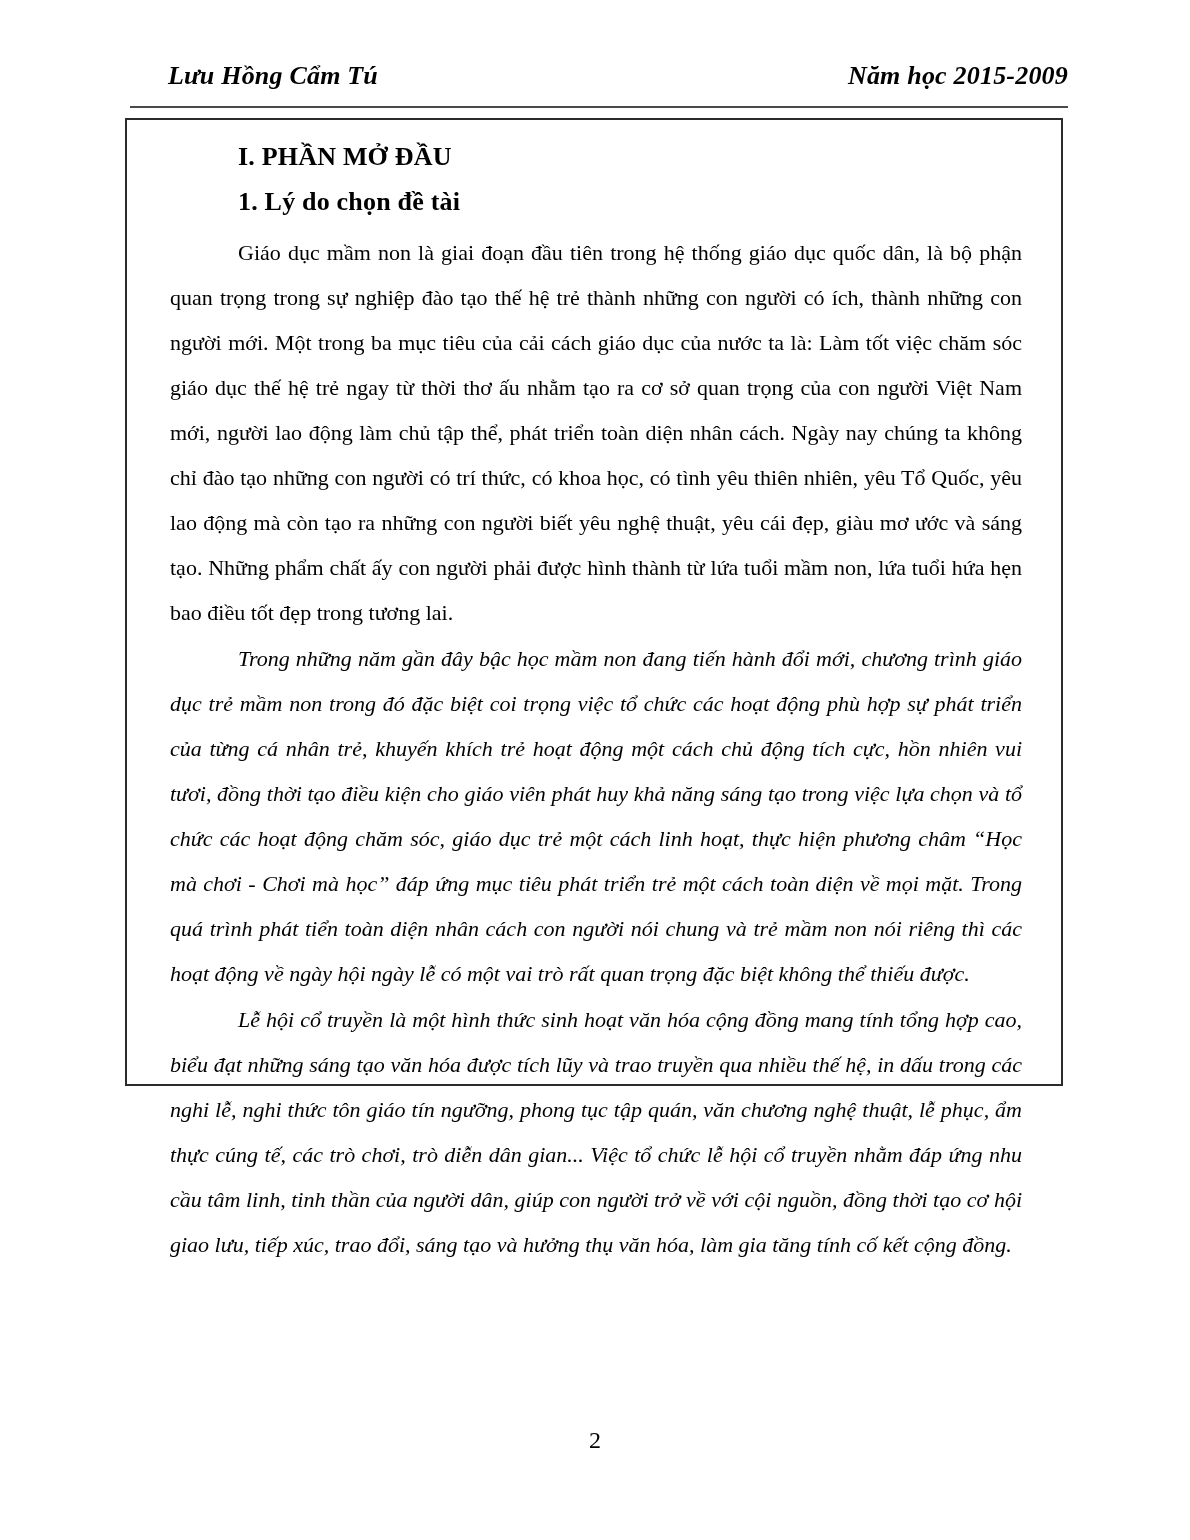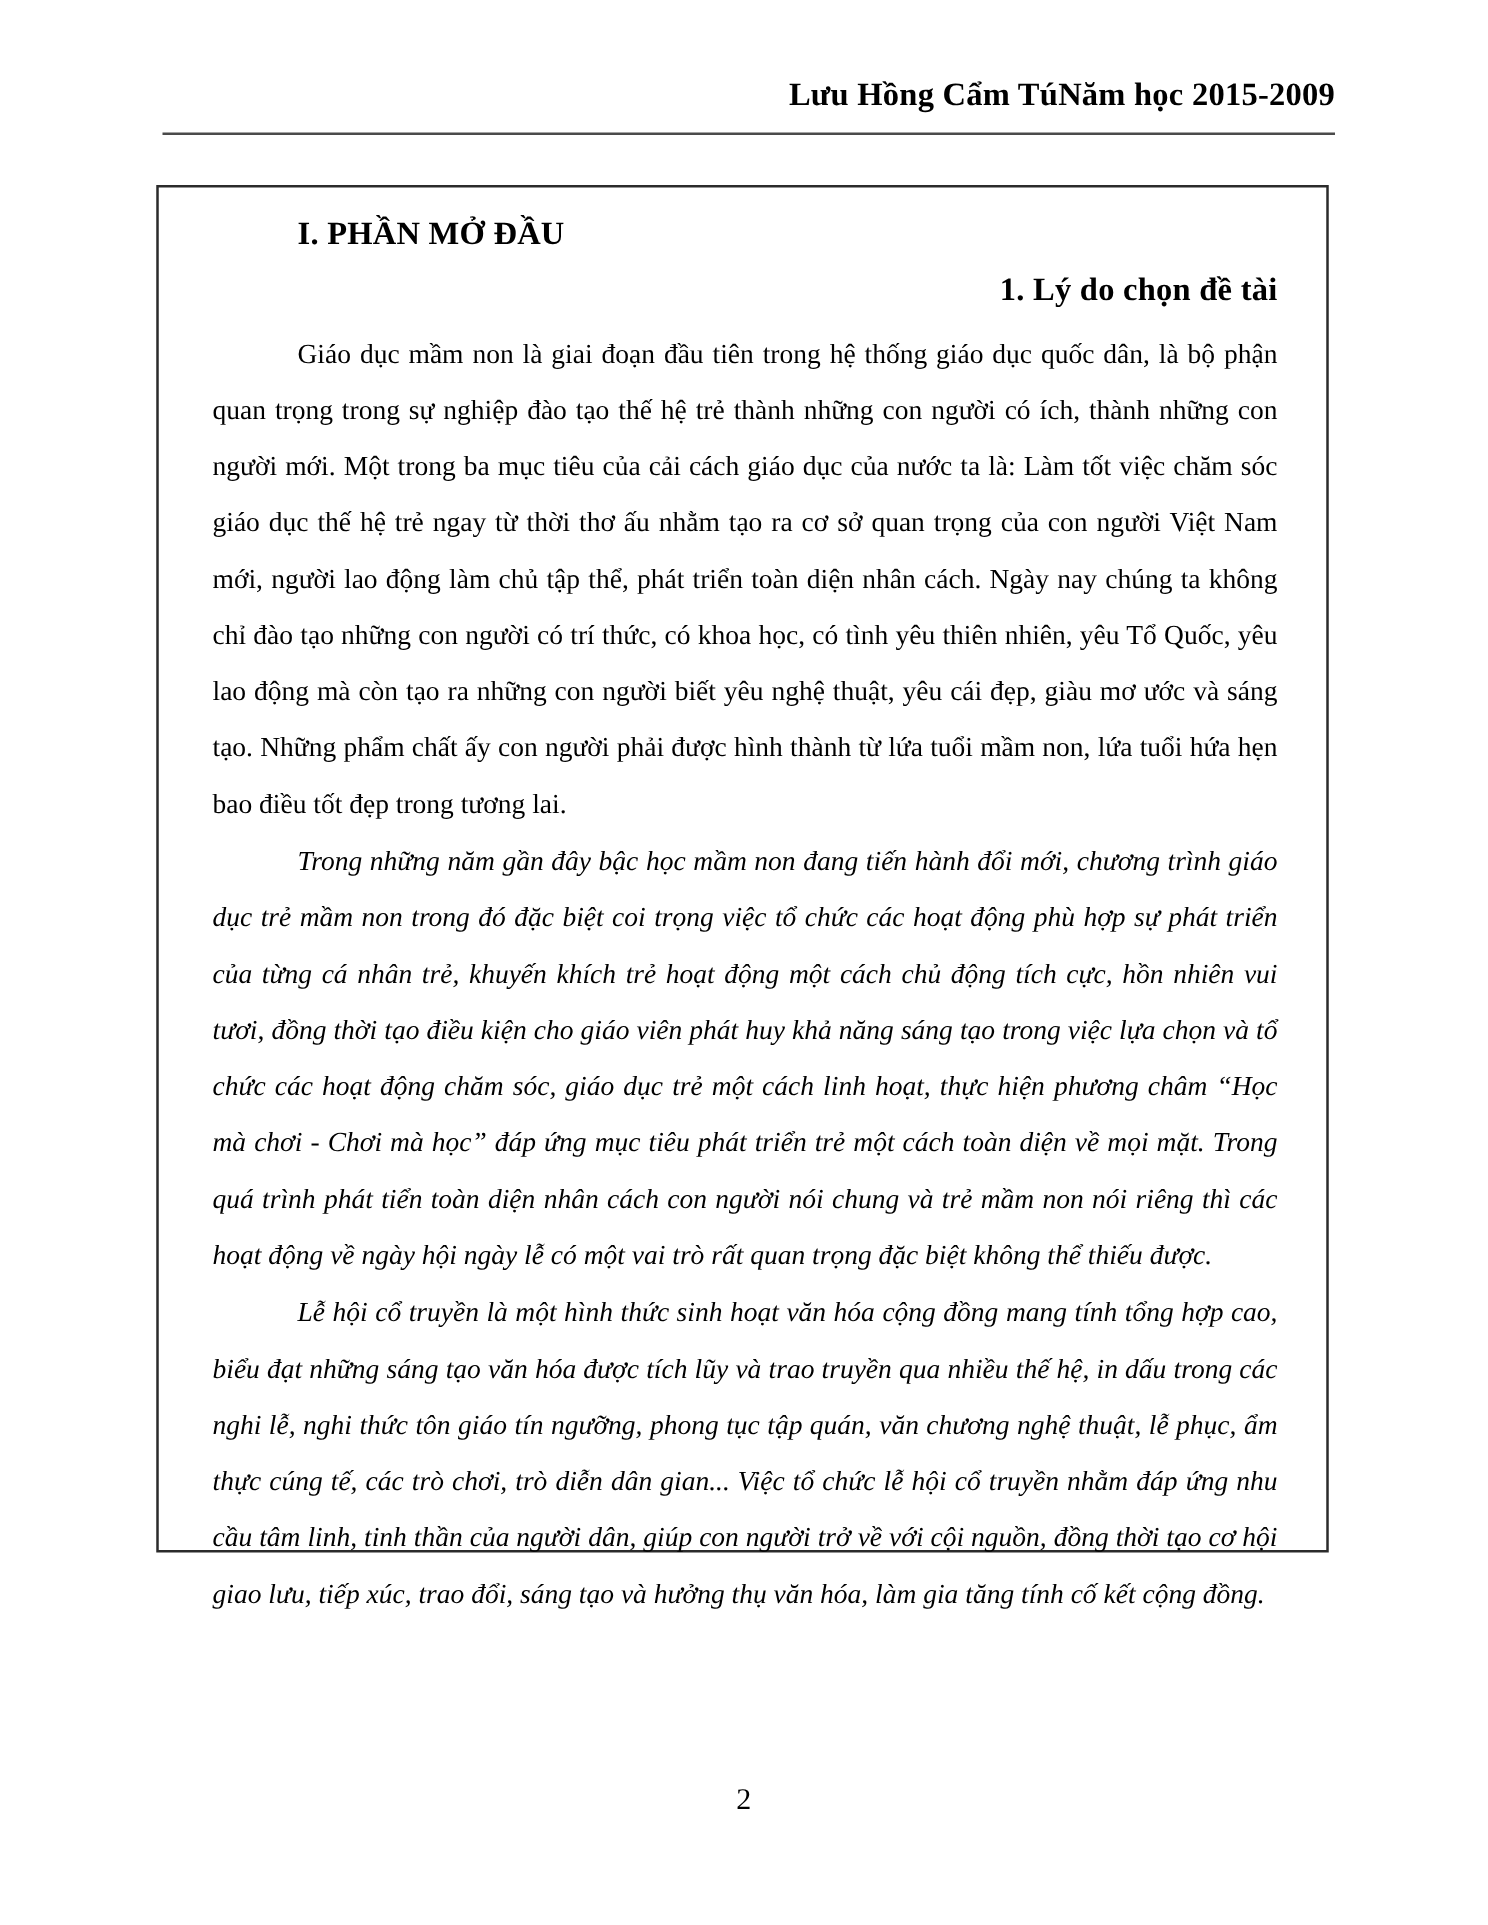--- a/index.html
+++ b/index.html
@@ -25,22 +25,23 @@
 
   
   .header {
     position: absolute;
     left: 168px;
     right: 122px;
     top: 60px;
     height: 44px;
     display: flex;
     align-items: flex-start;
-    justify-content: flex-end;
+    justify-content: space-between;
     font-weight: bold;
+    font-style: italic;
     font-size: 26px;
     line-height: 32px;
     letter-spacing: 0.2px;
     white-space: nowrap;
   }
   .header-left { text-align: left; }
   .header-right { text-align: right; }
 
   .header-rule {
     position: absolute;
@@ -50,44 +51,43 @@
     height: 2px;
     background: #4a4a4a;
   }
 
   
   .frame {
     position: absolute;
     left: 125px;
     top: 118px;
     width: 938px;
-    height: 1094px;
+    height: 968px;
     border: 2px solid #2b2b2b;
     box-sizing: border-box;
-    margin-top: 30px;
   }
 
   .content {
     position: absolute;
     left: 43px;
     top: 14px;
     width: 852px;
   }
 
   h1.doc-heading,
   h2.doc-subheading {
     margin: 0;
     font-weight: bold;
     font-size: 26px;
     line-height: 45px;
     text-indent: 68px;
     letter-spacing: 0.2px;
   }
   h1.doc-heading { margin-bottom: 0px; }
-  h2.doc-subheading { margin-bottom: 6px; text-align: right; }
+  h2.doc-subheading { margin-bottom: 6px; }
 
   p.doc-para {
     margin: 0 0 0 0;
     font-size: 22px;
     line-height: 45px;
     text-align: justify;
     text-indent: 68px;
     text-justify: inter-word;
     hyphens: none;
   }

